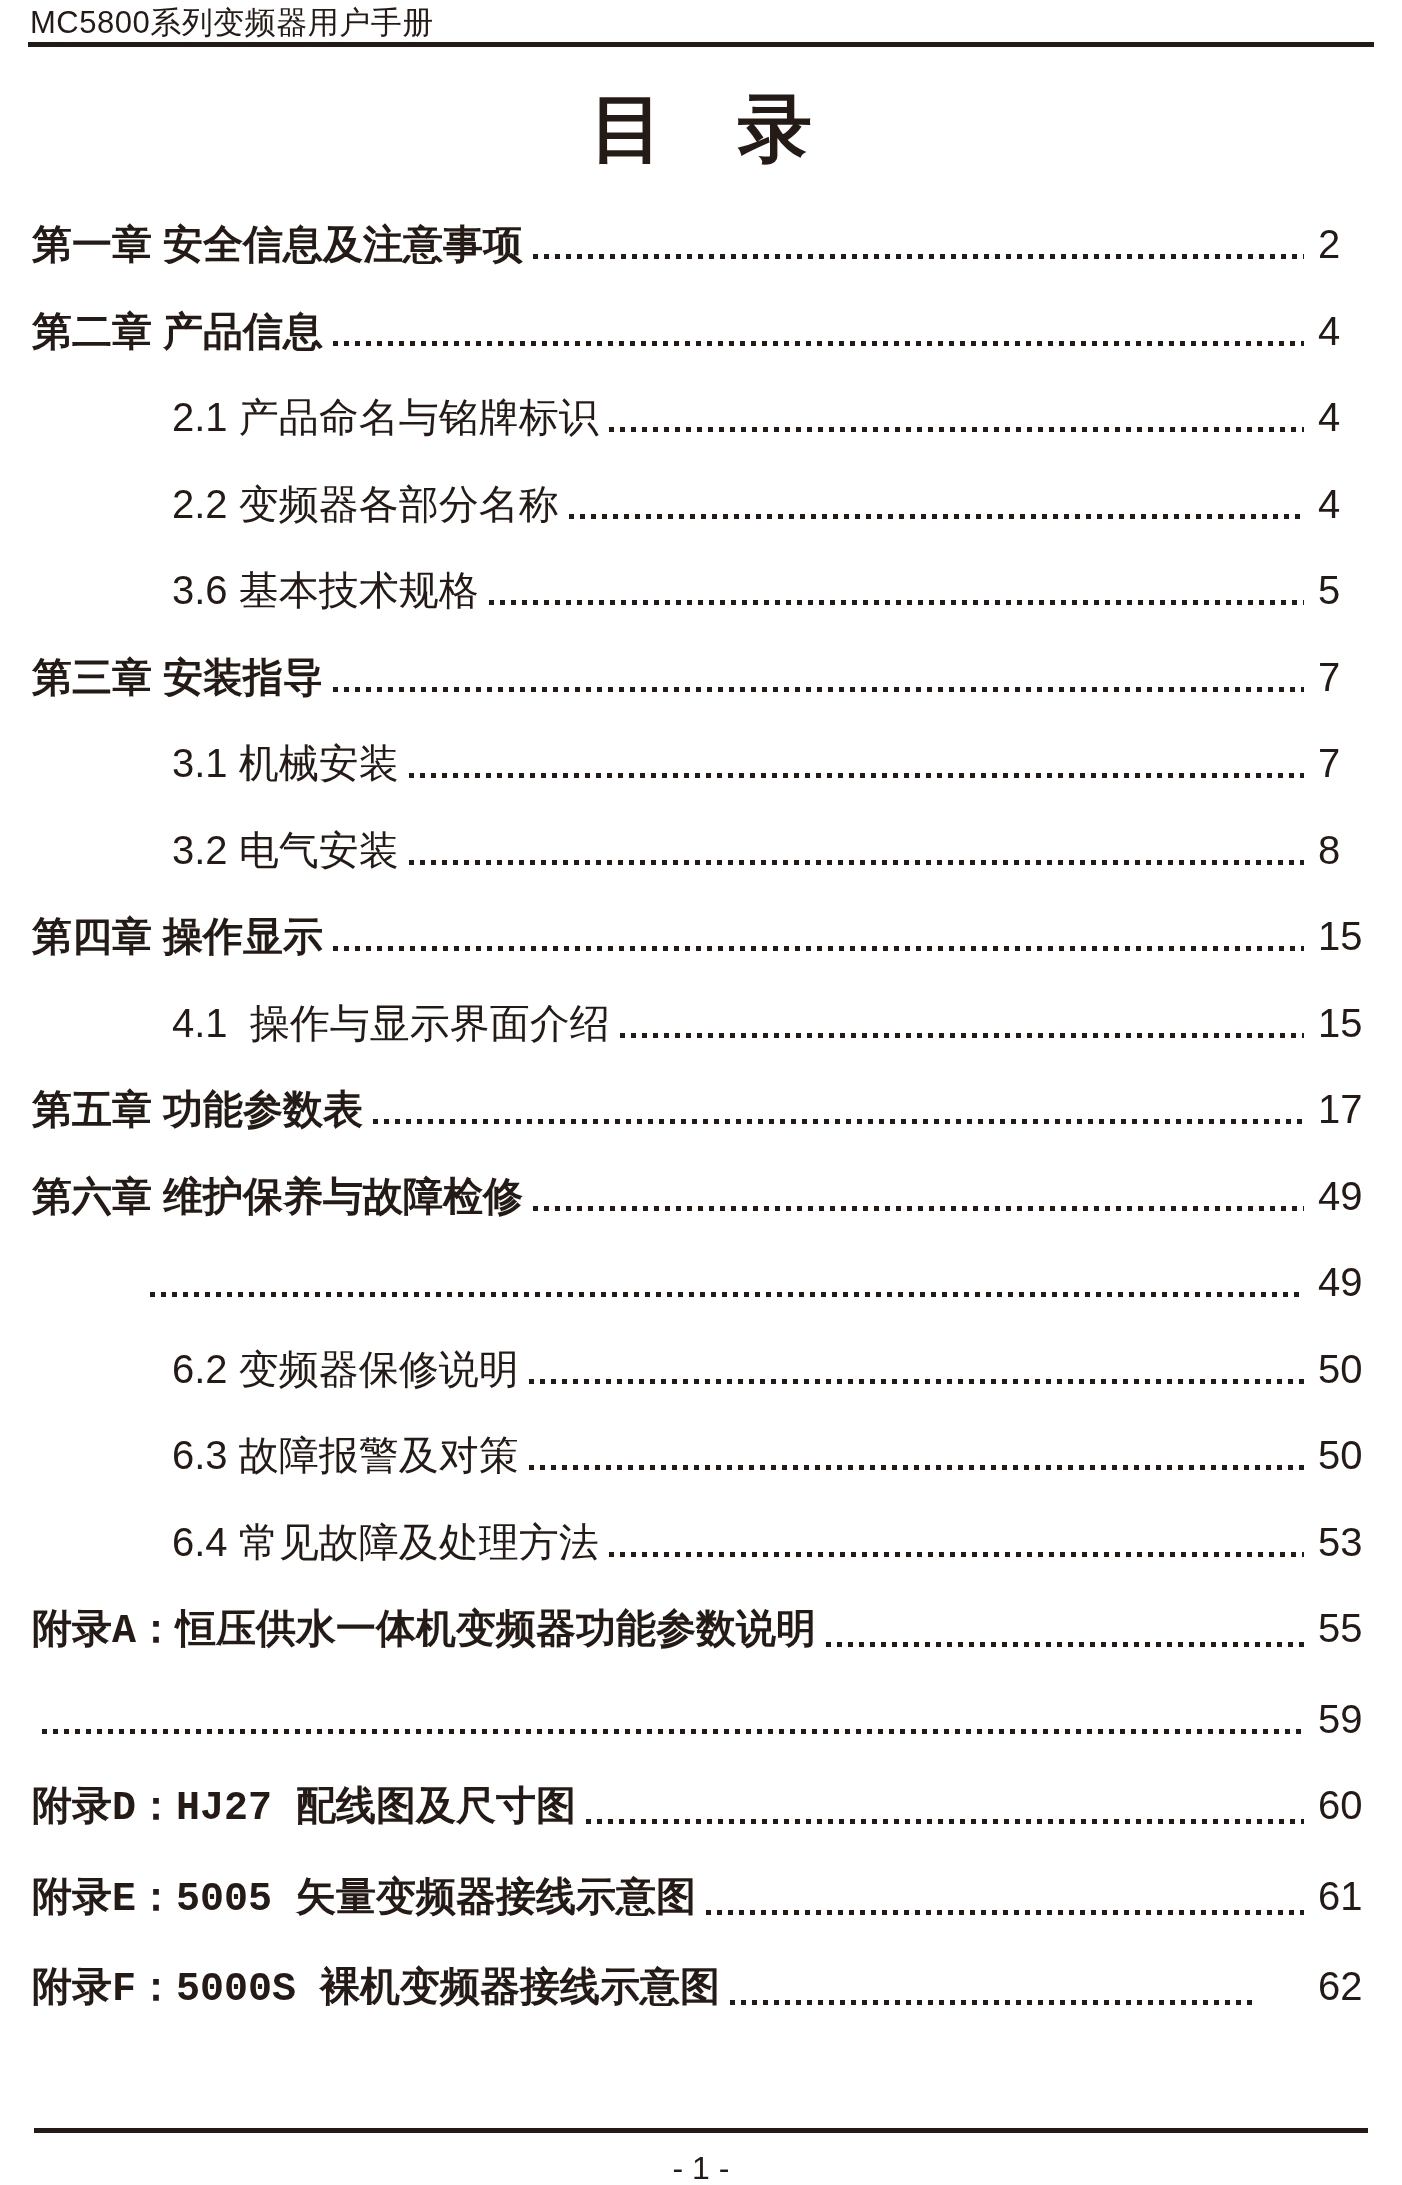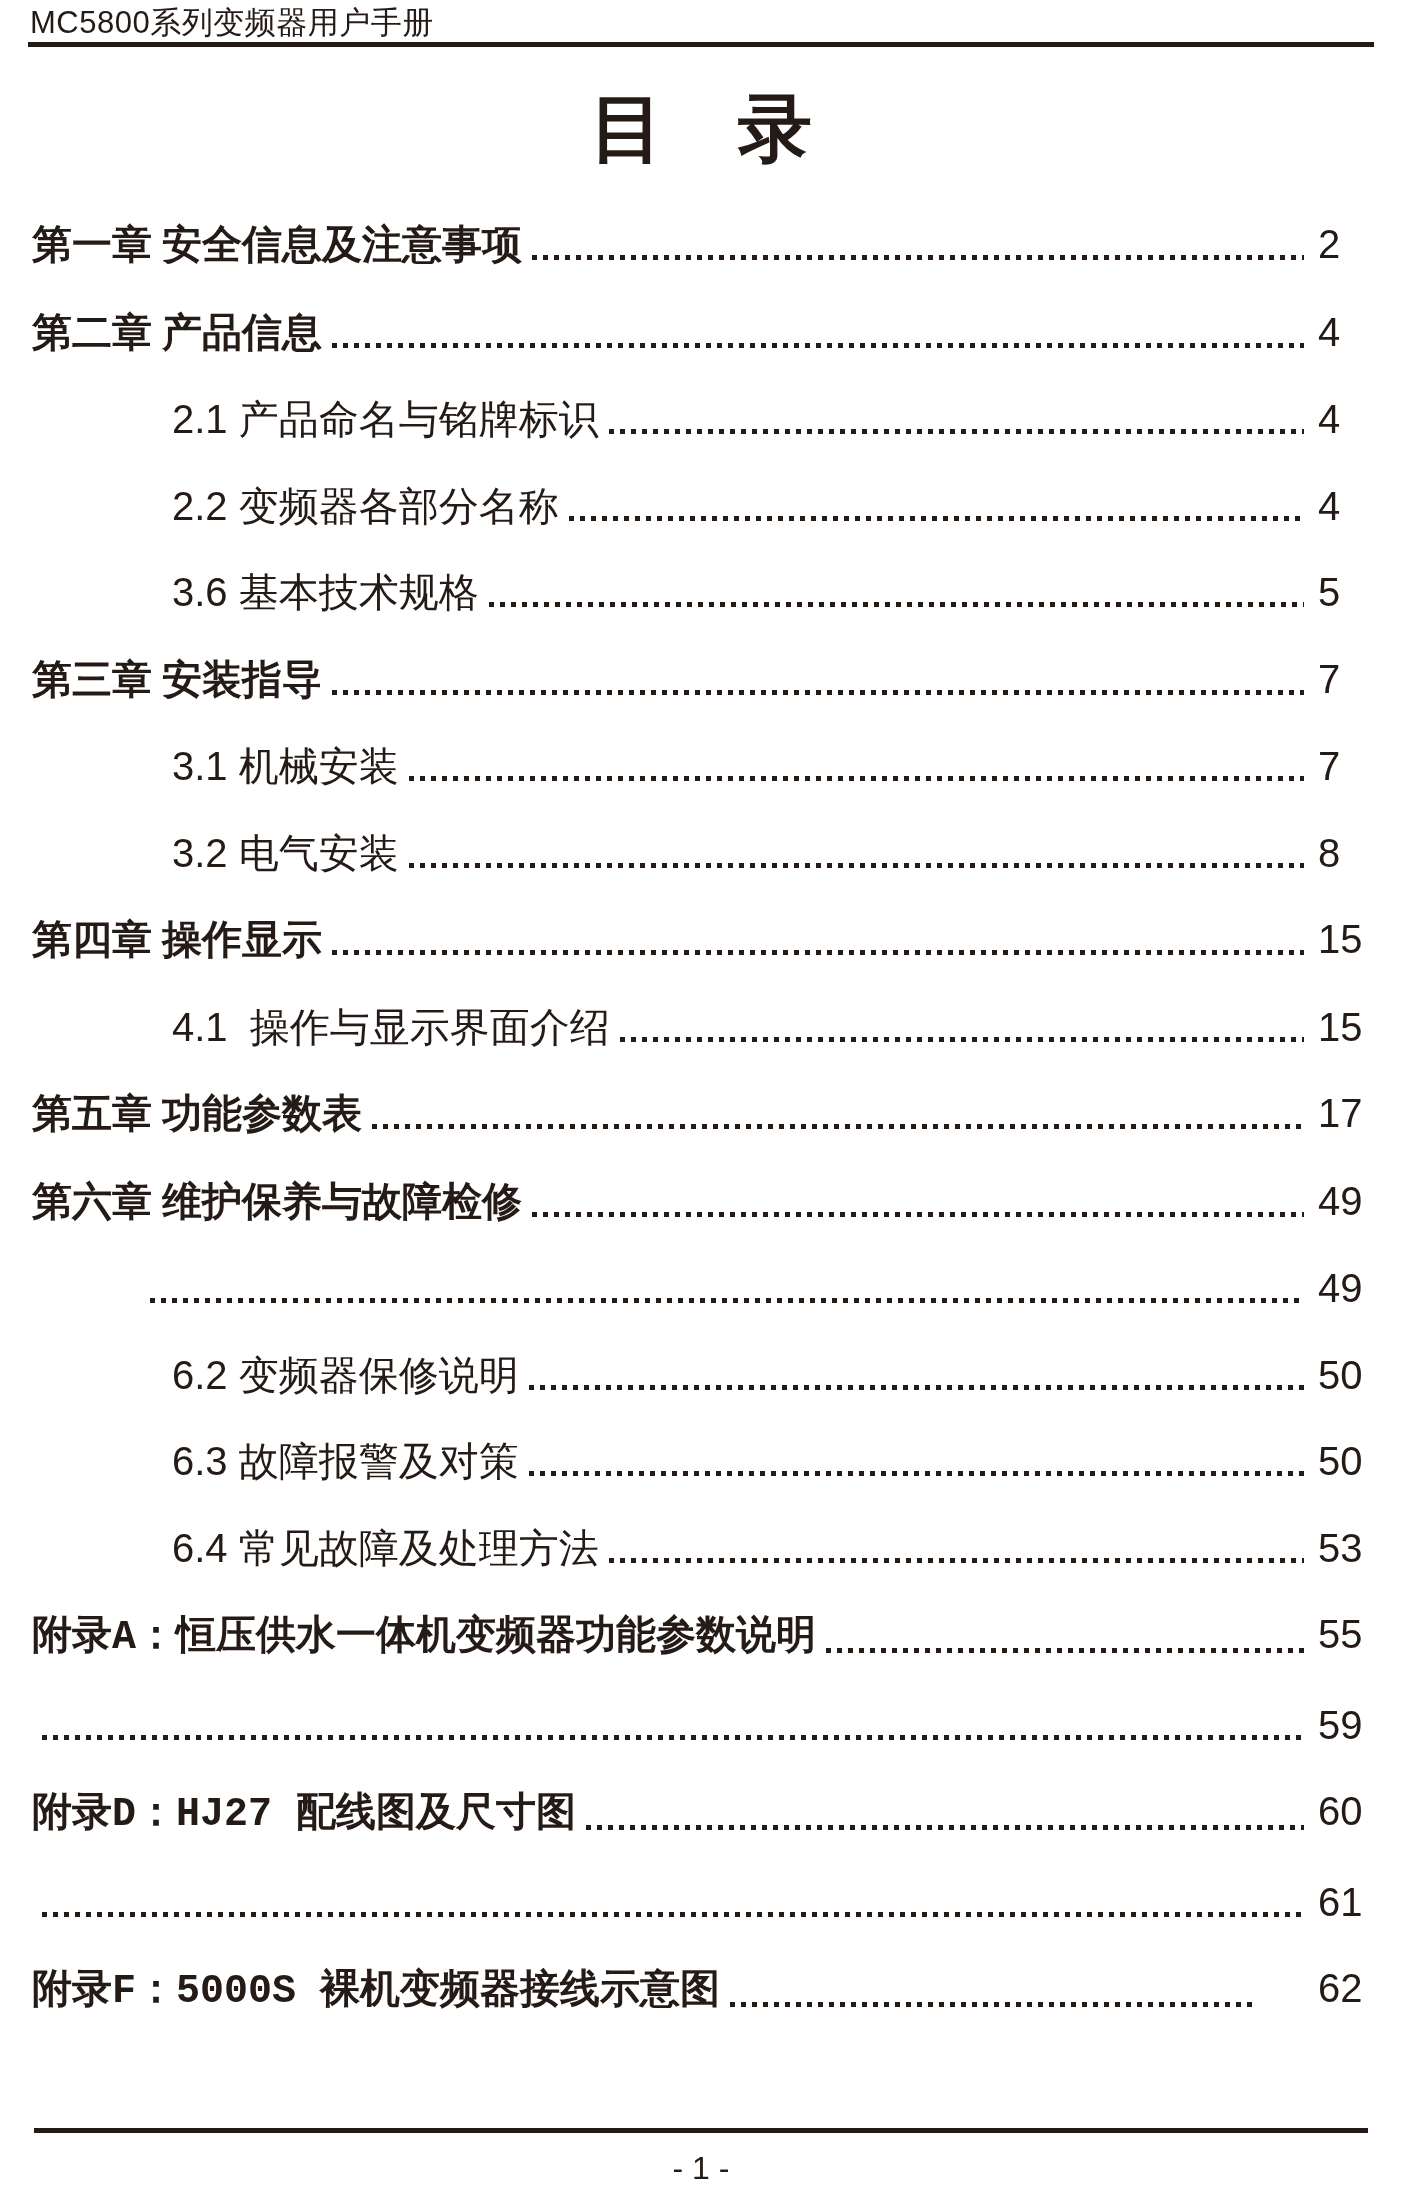--- a/index.html
+++ b/index.html
@@ -47,21 +47,21 @@
   }
   .toc-row {
     display: flex;
     align-items: baseline;
     line-height: 44px;
     font-size: 40px;
   }
   .toc-row .entry-text { white-space: pre; }
   .toc-row.chapter .entry-text {
     font-weight: bold;
-    font-family: Liberation Serif, serif;
+    font-family: Liberation Sans, sans-serif;
   }
   .toc-row.sub { padding-left: 108px; }
   .toc-row.sub .entry-text {
     font-weight: normal;
     font-family: Liberation Sans, sans-serif;
     margin-left: 32px;
   }
   .toc-row.appendix .entry-text {
     font-weight: bold;
     font-family: "Liberation Mono", sans-serif;
@@ -194,20 +194,21 @@
     <div class="toc-row appendix">
       <span class="dots"></span>
       <span class="page-num">59</span>
     </div>
     <div class="toc-row appendix">
       <span class="entry-text">附录D：HJ27 配线图及尺寸图</span>
       <span class="dots"></span>
       <span class="page-num">60</span>
     </div>
     <div class="toc-row appendix">
+      <span class="entry-text">附录E：5005 矢量变频器接线示意图</span>
       <span class="dots"></span>
       <span class="page-num">61</span>
     </div>
     <div class="toc-row appendix">
       <span class="entry-text">附录F：5000S 裸机变频器接线示意图</span>
       <span class="dots dots-short"></span>
       <span class="page-num">62</span>
     </div>
   </main>
 

